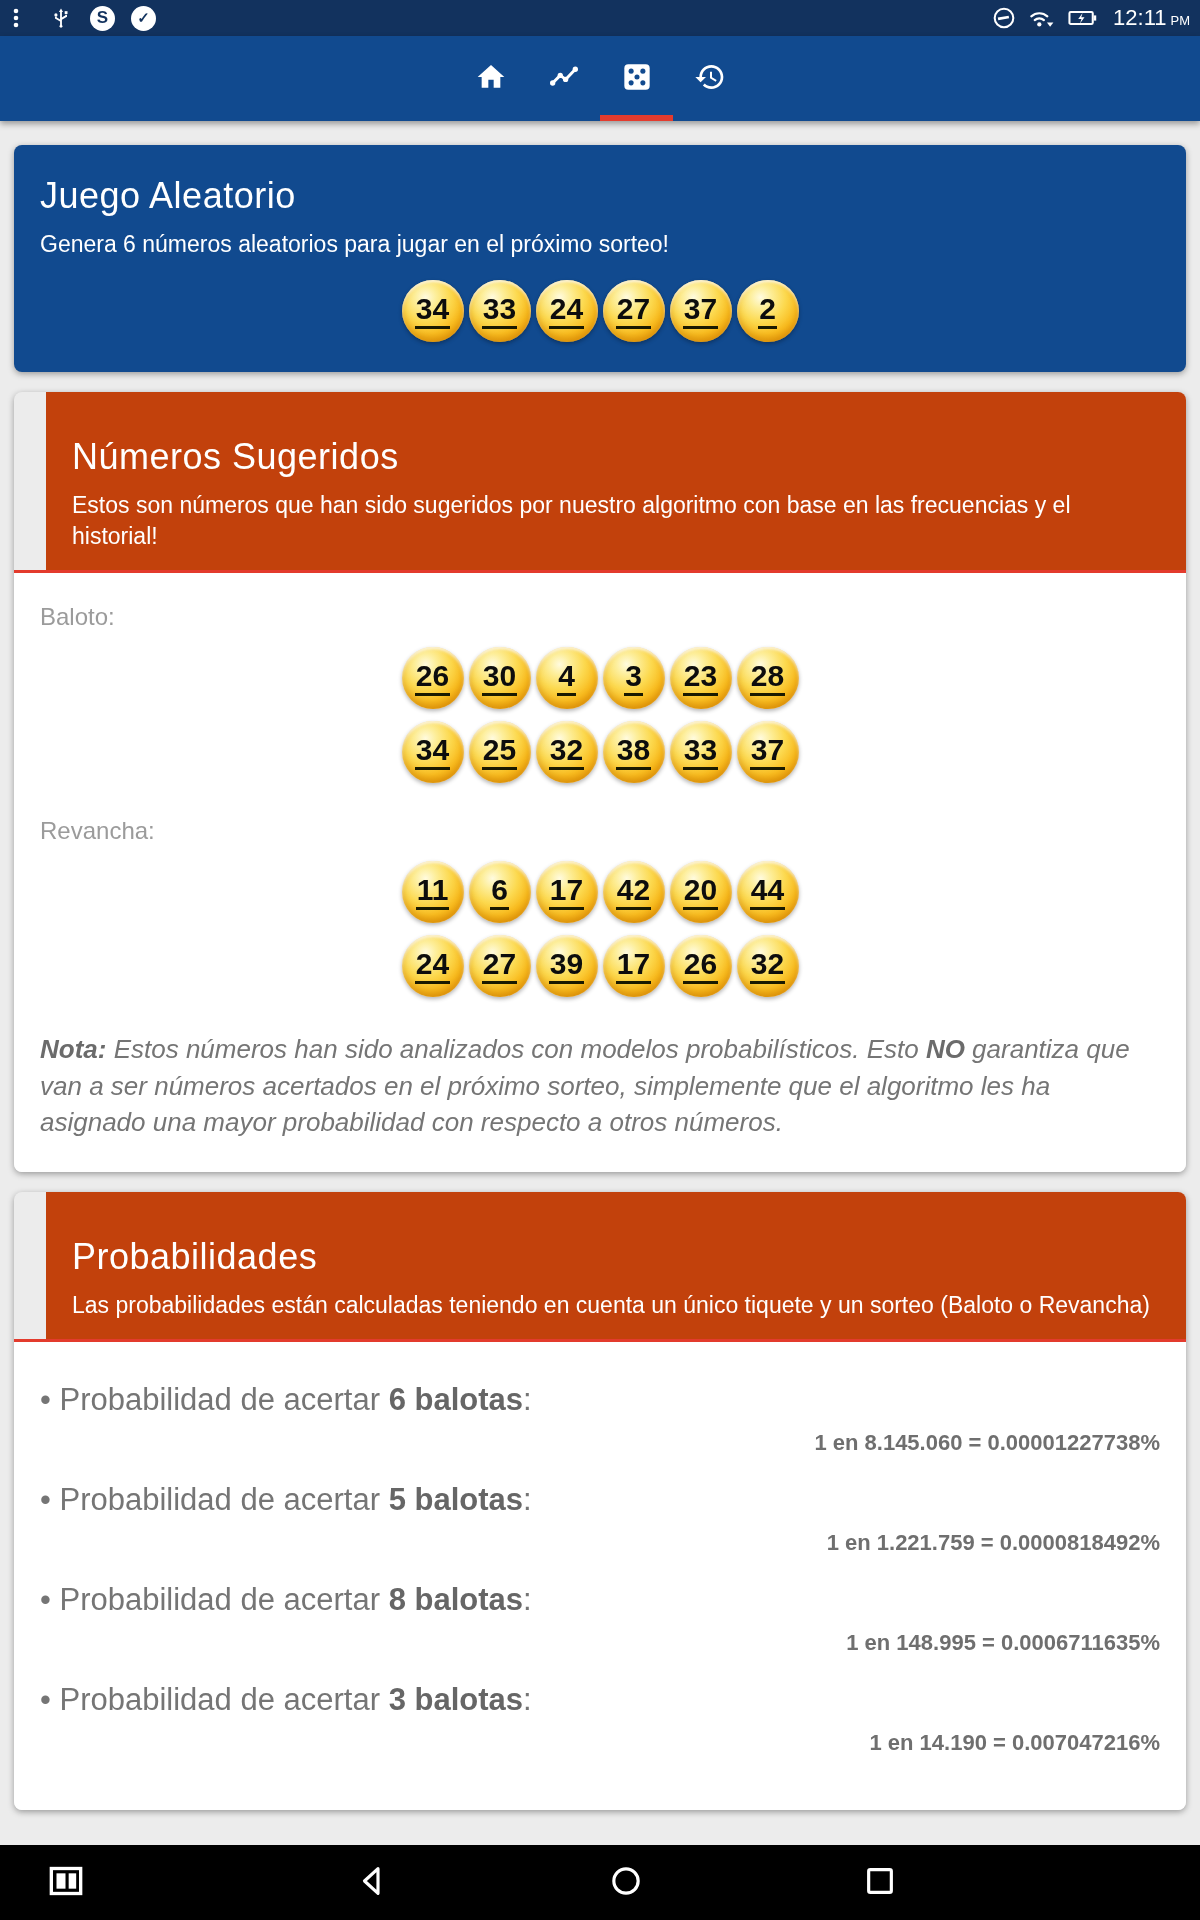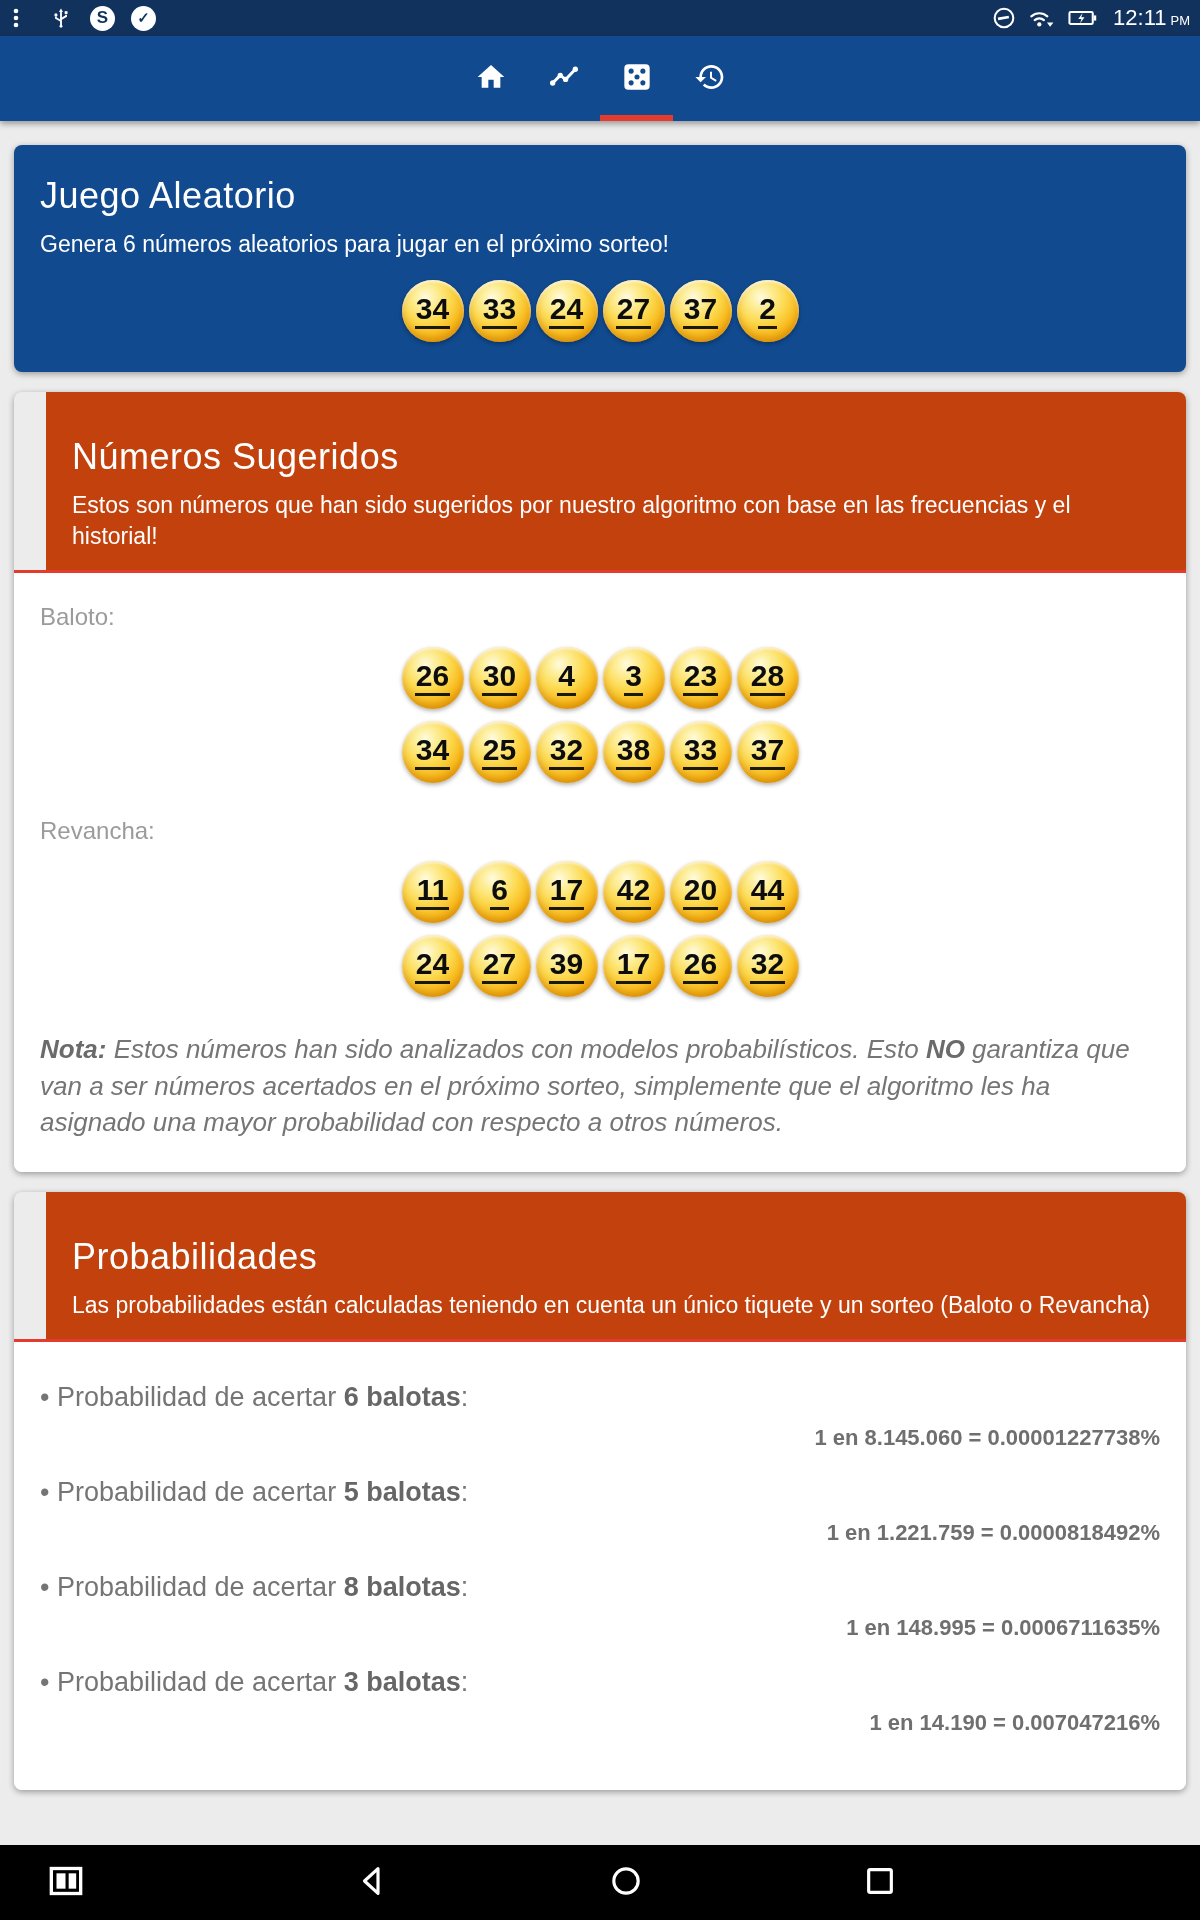--- a/index.html
+++ b/index.html
@@ -74,21 +74,21 @@
     color:#0d0d0d; font-weight:bold; font-size:30px; line-height:1;
     border-bottom:3px solid #1a1a00; padding:0 1px 2px;
   }
   .section-label { color:#9B9B9B; font-size:24px; margin:8px 0 16px; }
   .section-label.second { margin-top:34px; }
   .note {
     color:#757575; font-size:26px; line-height:1.4; margin:34px 0 4px;font-style:italic;
   }
   .note b { color:#6b6b6b; }
   
-  .prob-label { color:#757575; font-size:27px; margin:18px 0 12px; }
+  .prob-label { color:#757575; font-size:31px; margin:18px 0 12px; }
   .prob-label b { color:#666; }
   .prob-value {
     color:#6F6F6F; font-size:22px; font-weight:bold;
     text-align:right; margin:0 0 26px;
   }
   
   .nav-bar {
     position:absolute; left:0; bottom:0; width:1200px; height:75px;
     background:#000;
   }

